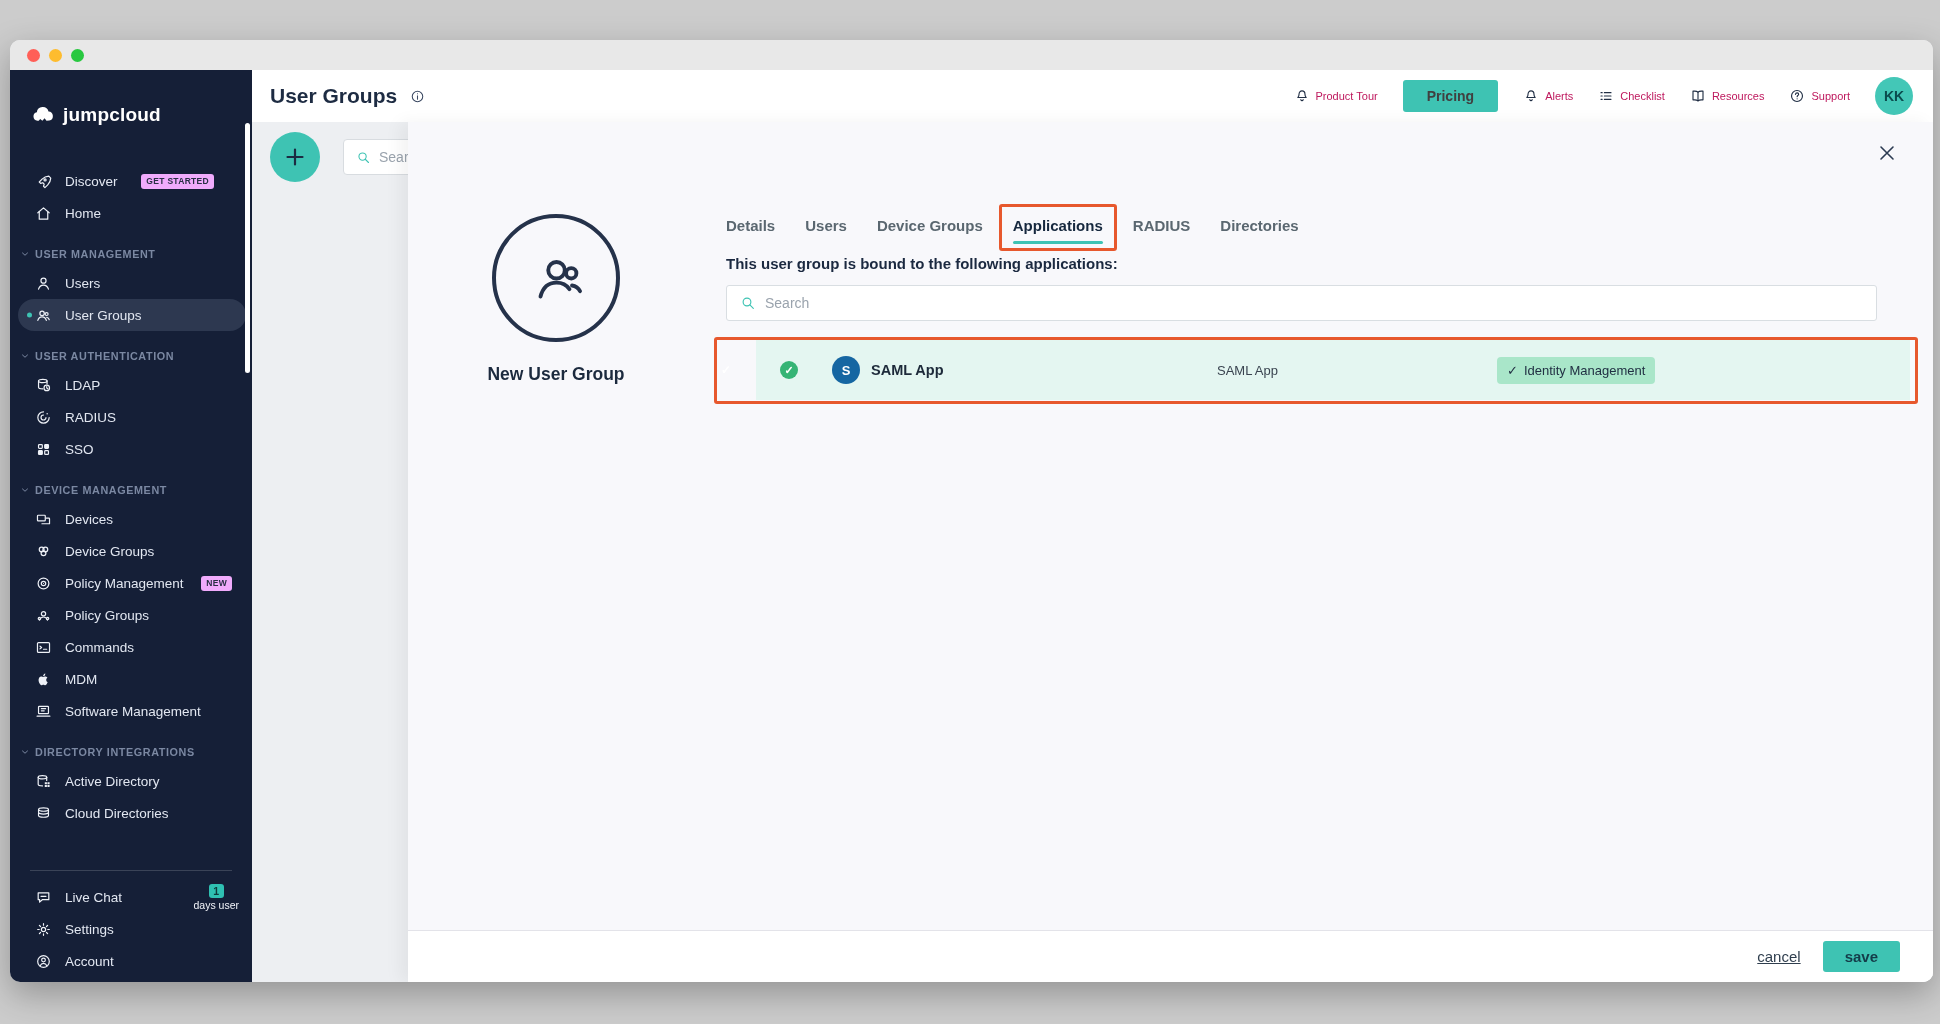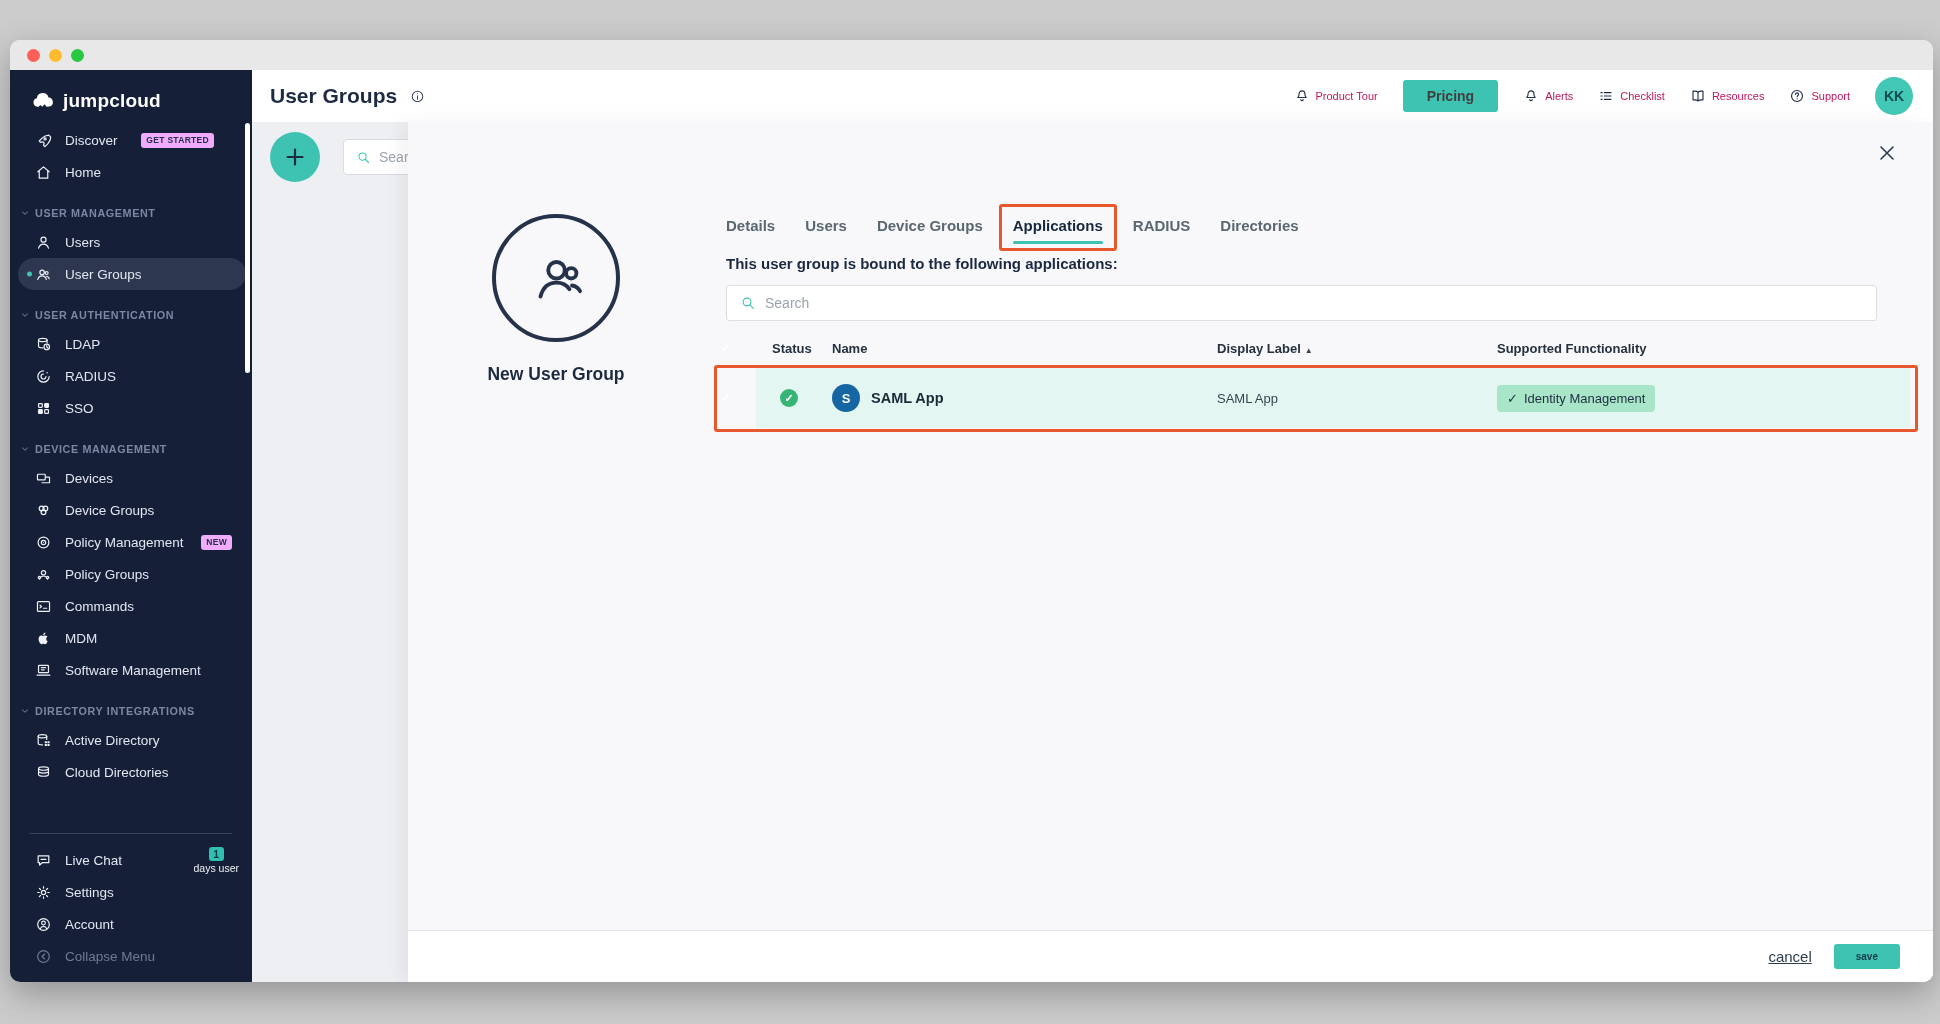--- a/index.html
+++ b/index.html
@@ -10,21 +10,21 @@
             border-radius:10px; overflow:hidden; background:#edeff2;
             box-shadow:0 12px 34px rgba(0,0,0,.28); }
   .titlebar { height:30px; background:#e8e8e8; display:flex; align-items:center; padding-left:17px; gap:9px; }
   .tl { width:13px; height:13px; border-radius:50%; }
   .tl.red{background:#ff5f57;} .tl.yel{background:#febc2e;} .tl.grn{background:#28c840;}
 
   .app { display:flex; height:912px; }
 
   
   .sidebar { position:relative; width:242px; flex:0 0 242px; background:#151f37; color:#dde3ee;
-             display:flex; flex-direction:column; padding-top:14px; font-size:13.5px; }
+             display:flex; flex-direction:column; padding-top:28px; font-size:13.5px;gap:27px; }
   .logo { display:flex; align-items:center; gap:7px; margin:4px 0 10px 20px; }
   .logo .icon { width:26px; height:26px; color:#fff; }
   .logo-text { font-size:19px; font-weight:700; color:#fff; letter-spacing:.2px; }
   .nav-item { height:32px; display:flex; align-items:center; gap:13px; padding-left:25px; cursor:pointer; color:#e2e7f1; }
   .nav-item .icon { width:17px; height:17px; flex:0 0 17px; color:#eef1f7; }
   .nav-item.disabled { color:#6f7b93; }
   .nav-item.disabled .icon { color:#6f7b93; }
   .nav-item.active { margin:0 6px 0 8px; padding-left:17px; background:#2d3850; border-radius:16px; position:relative; }
   .nav-item.active::before { content:""; position:absolute; left:9px; top:50%; transform:translateY(-50%);
                              width:5px; height:5px; border-radius:50%; background:#3ec3b3; }
@@ -108,21 +108,21 @@
                 display:flex; align-items:center; justify-content:center; }
   .app-name { font-size:14.5px; font-weight:700; color:#1d2a3a; }
   .dl-cell { font-size:13px; color:#3a4450; }
   .func-badge { display:inline-flex; align-items:center; gap:6px; background:#a9e6c9; color:#213043;
                 font-size:13px; padding:6px 10px; border-radius:4px; }
 
   .drawer-footer { position:absolute; left:0; right:0; bottom:0; height:52px; background:#fff;
                    border-top:1px solid #e3e3e9; display:flex; align-items:center; justify-content:flex-end;
                    gap:22px; padding-right:33px; }
   .cancel-link { font-size:15px; color:#2f3e4e; text-decoration:underline; cursor:pointer; background:none; border:none; font-family:inherit; }
-  .save-btn { background:#3ec3b3; border:none; font-family:inherit; font-size:10px; font-weight:600; color:#143c49;
+  .save-btn { background:#3ec3b3; border:none; font-family:inherit; font-size:15px; font-weight:600; color:#143c49;
               padding:7px 22px; border-radius:3px; cursor:pointer; }
 
   .icon svg, .icon { display:block; }
   .icon svg { width:100%; height:100%; }
 </style>
 </head>
 <body>
 
 <div class="window">
   <div class="titlebar">
@@ -497,27 +497,20 @@
             <div class="drawer-search">
               <span class="icon">
                   <svg viewBox="0 0 24 24" fill="none" stroke="currentColor" stroke-width="1.7" stroke-linecap="round" stroke-linejoin="round">
                     <circle cx="10.5" cy="10.5" r="5.8"></circle>
                     <path d="M14.8 14.8L20 20"></path>
                   </svg>
                 </span>
               <input placeholder="Search" style="">
             </div>
             <div class="apps-table" id="apps-table">
-                <div class="tgrid thead">
-                  <div><span class="cb"></span></div>
-                  <div>Status</div>
-                  <div>Name</div>
-                  <div>Display Label<span class="sort-caret">▲</span></div>
-                  <div>Supported Functionality</div>
-                </div>
                 <div class="trow">
     <div class="tgrid">
       <div><span class="cb"></span></div>
       <div>
                       <span class="status-ok">✓</span>
                     </div>
       <div class="name-cell">
         <span class="app-avatar">S</span>
         <span class="app-name">SAML App</span>
       </div>

